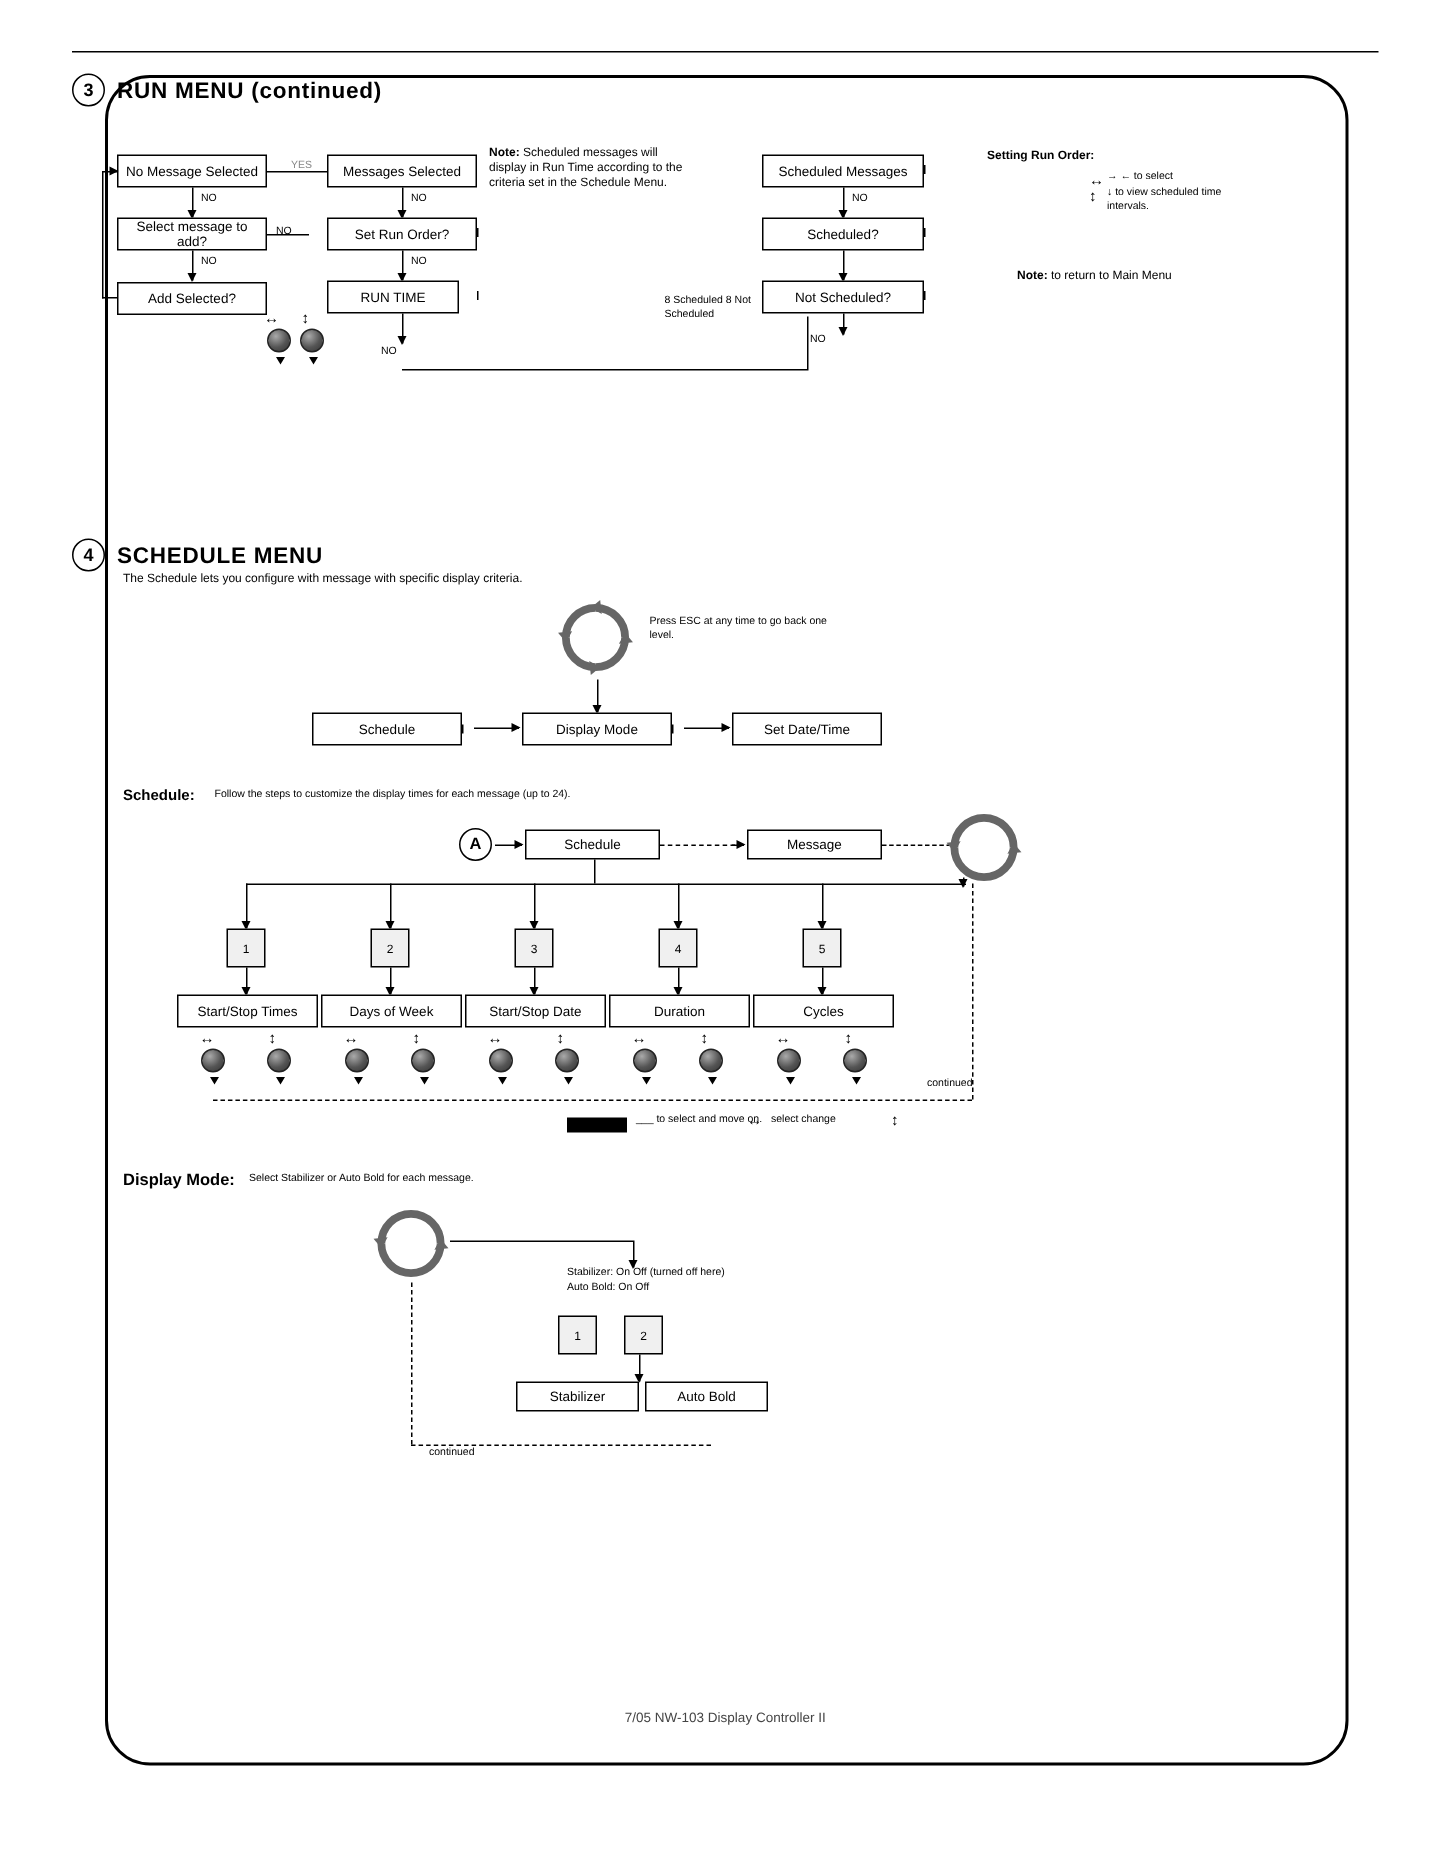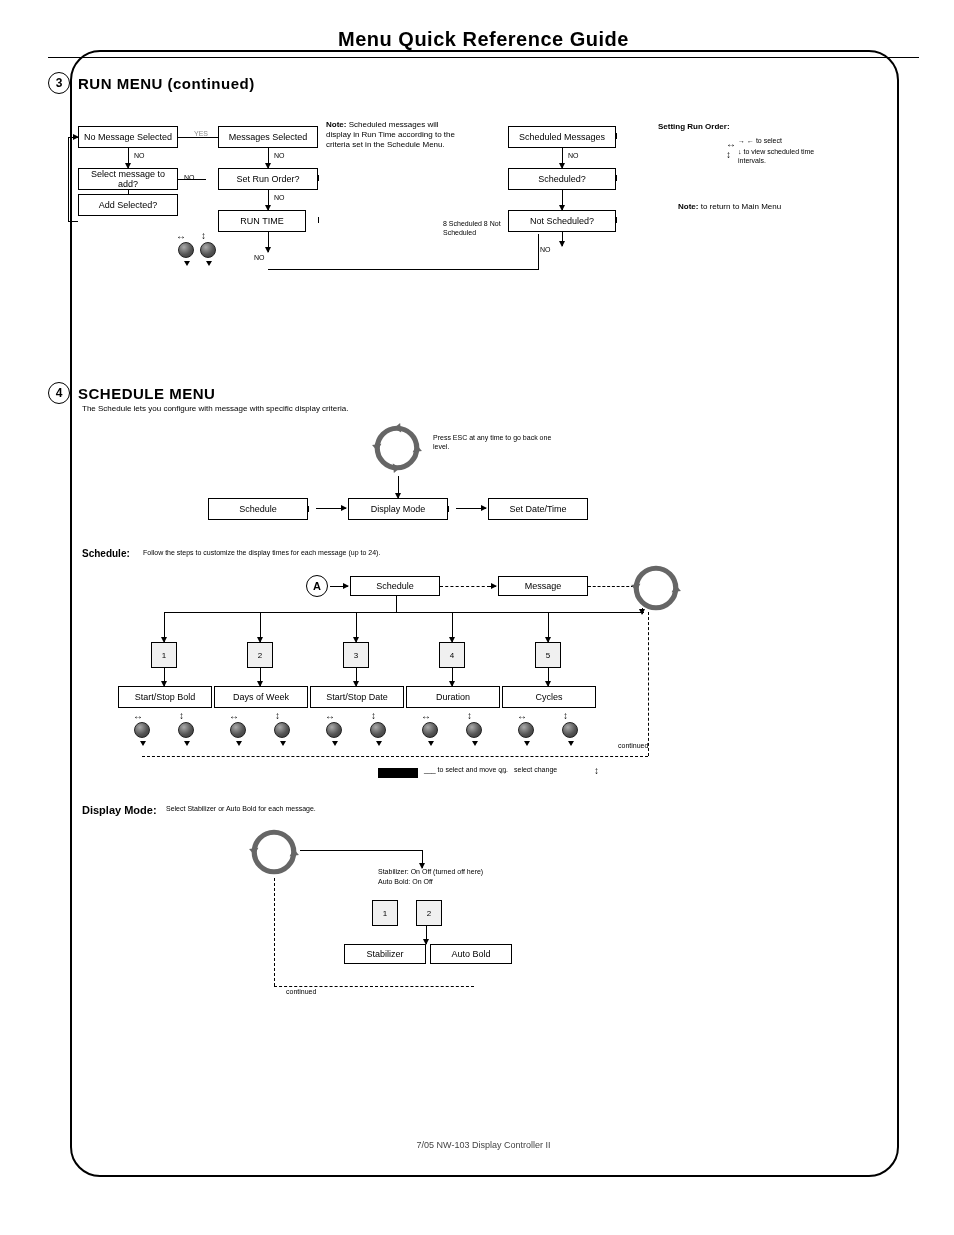--- a/index.html
+++ b/index.html
@@ -36,39 +36,38 @@
 .footer{position:absolute;bottom:80px;left:0;right:0;text-align:center;font-size:9px;color:#444}
 .arrowsym{position:absolute;font-size:10px}
 </style>
 </head>
 <body>
 
 <div class="page">
 <div class="frame"></div>
 <div class="inner">
   <div class="header">
-    <div class="title">Menu Quick Reference Guide</div>
     <hr class="hr">
   </div>
 
   <div class="sec" style="height:310px;margin:0 20px">
     <div class="seclabel" style="left:10px;top:2px">
       <span class="circ">3</span>
       <span class="ttl">RUN MENU (continued)</span>
     </div>
 
     <div class="node" style="left:40px;top:56px;width:100px;height:22px">No Message Selected</div>
     <div class="arrow down" style="left:90px;top:78px;height:20px"></div>
     <span class="txt small" style="left:96px;top:82px">NO</span>
     <div class="node" style="left:40px;top:98px;width:100px;height:22px">Select message to add?</div>
     <span class="txt small" style="left:146px;top:104px">NO</span>
     <div class="line" style="left:140px;top:109px;width:28px;height:1px"></div>
     <div class="arrow down" style="left:90px;top:120px;height:20px"></div>
     <span class="txt small" style="left:96px;top:124px">NO</span>
-    <div class="node" style="left:40px;top:124px;width:100px;height:22px">Add Selected?</div>
+    <div class="node" style="left:40px;top:141px;width:100px;height:22px">Add Selected?</div>
 
     <div class="line" style="left:30px;top:67px;width:1px;height:85px"></div>
     <div class="arrow right" style="left:30px;top:67px;width:10px"></div>
     <div class="line" style="left:30px;top:151px;width:10px;height:1px"></div>
 
     <div class="dot" style="left:140px;top:172px"></div>
     <div class="dot" style="left:162px;top:172px"></div>
     <span class="arrowsym" style="left:138px;top:160px">↔</span>
     <span class="arrowsym" style="left:163px;top:160px">↕</span>
 
@@ -191,21 +190,21 @@
     <div class="sq" style="left:305px;top:262px">3</div>
     <div class="sq" style="left:401px;top:262px">4</div>
     <div class="sq" style="left:497px;top:262px">5</div>
 
     <div class="arrow down" style="left:126px;top:288px;height:18px"></div>
     <div class="arrow down" style="left:222px;top:288px;height:18px"></div>
     <div class="arrow down" style="left:318px;top:288px;height:18px"></div>
     <div class="arrow down" style="left:414px;top:288px;height:18px"></div>
     <div class="arrow down" style="left:510px;top:288px;height:18px"></div>
 
-    <div class="node" style="left:80px;top:306px;width:94px;height:22px">Start/Stop Bold</div>
+    <div class="node" style="left:80px;top:306px;width:94px;height:22px">Start/Stop Times</div>
     <div class="node" style="left:176px;top:306px;width:94px;height:22px">Days of Week</div>
     <div class="node" style="left:272px;top:306px;width:94px;height:22px">Start/Stop Date</div>
     <div class="node" style="left:368px;top:306px;width:94px;height:22px">Duration</div>
     <div class="node" style="left:464px;top:306px;width:94px;height:22px">Cycles</div>
 
     <div class="dot" style="left:96px;top:342px"></div>
     <div class="dot" style="left:140px;top:342px"></div>
     <div class="dot" style="left:192px;top:342px"></div>
     <div class="dot" style="left:236px;top:342px"></div>
     <div class="dot" style="left:288px;top:342px"></div>

